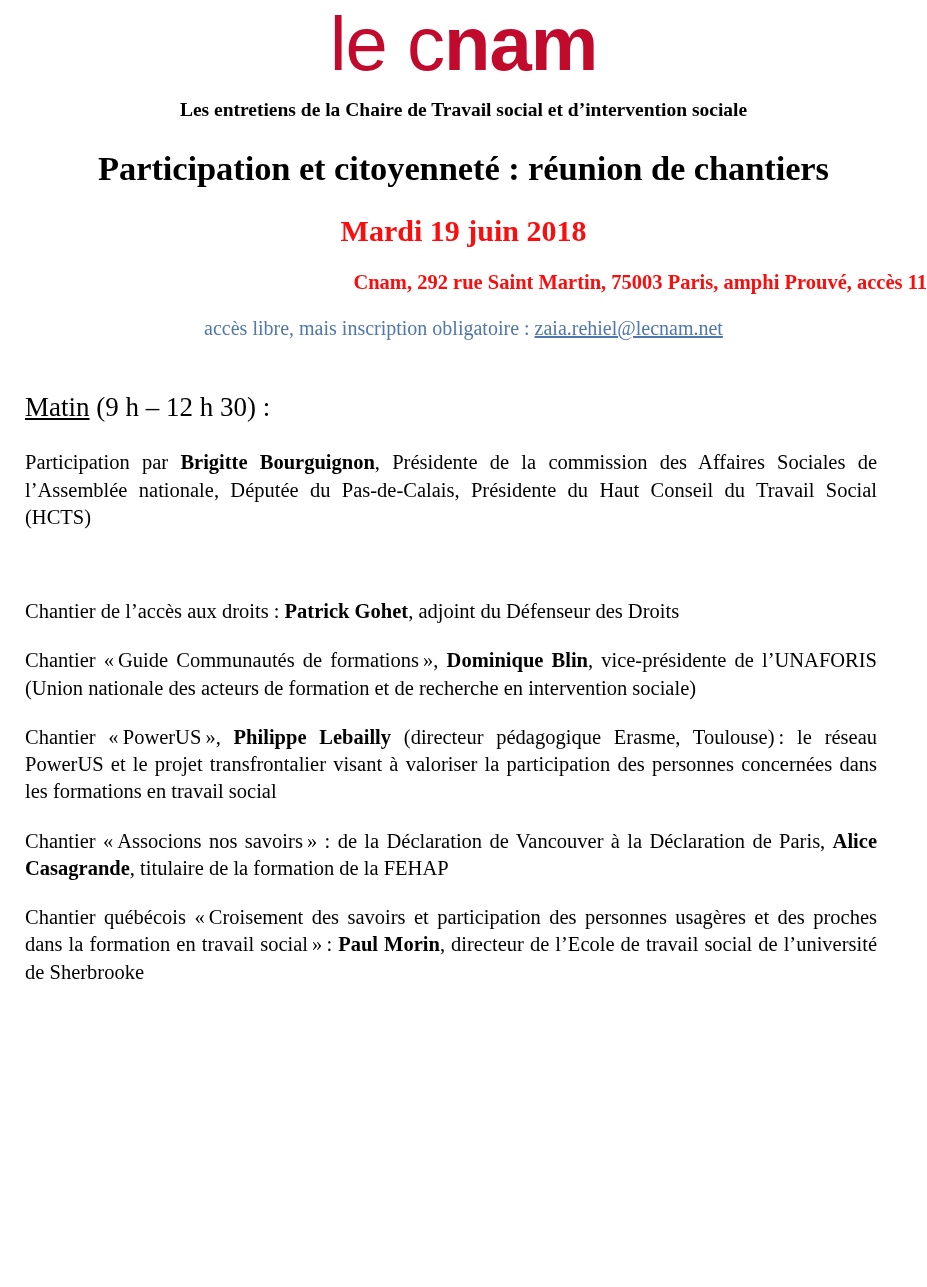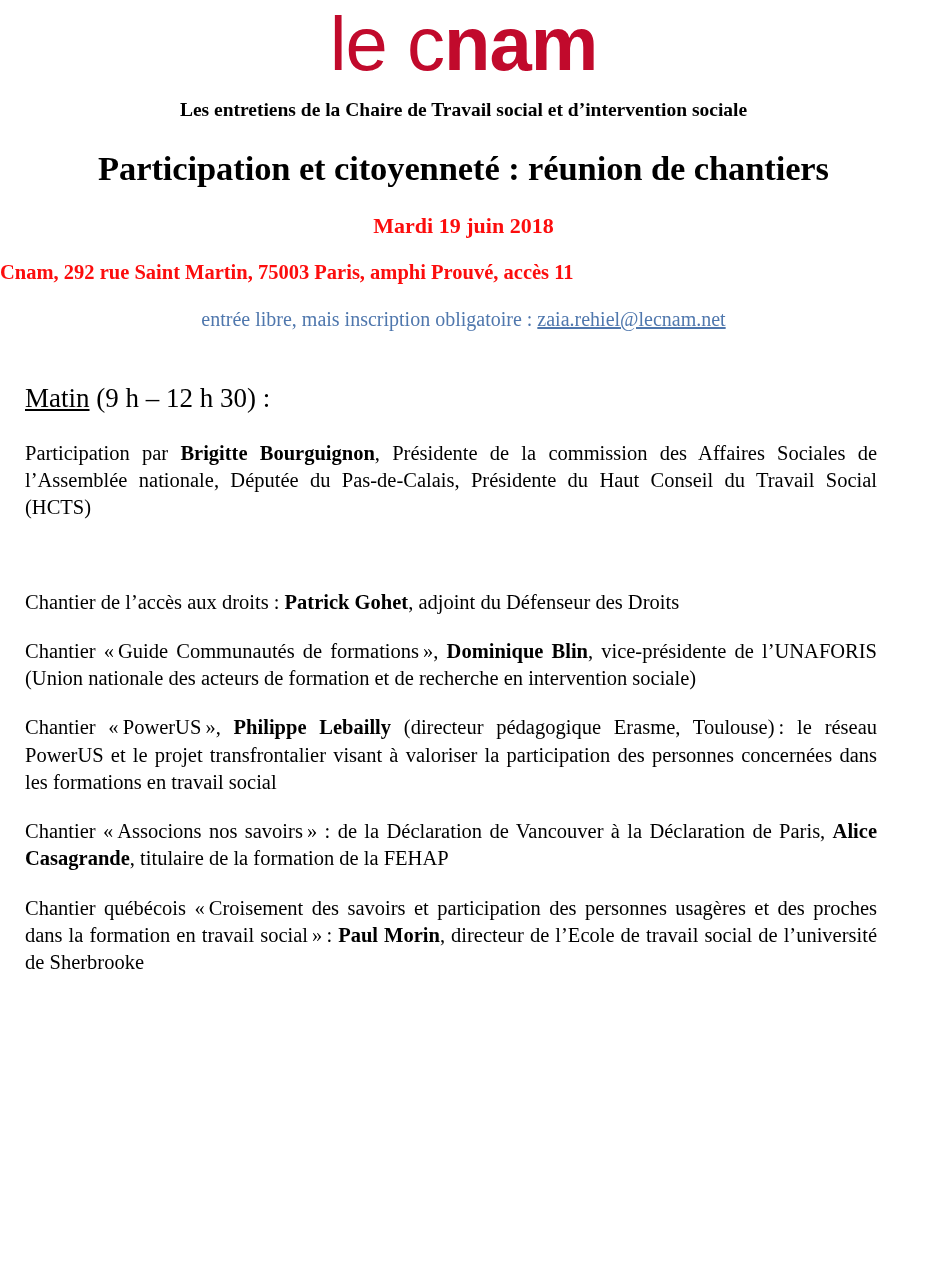--- a/index.html
+++ b/index.html
@@ -55,36 +55,36 @@
     text-align: center;
     font-weight: 700;
     font-size: 34.5px;
     line-height: 1.2;
     margin: 26px 30px 0 30px;
     letter-spacing: -0.1px;
   }
   .date-line {
     text-align: center;
     font-weight: 700;
-    font-size: 22px;
+    font-size: 30px;
     line-height: 1.2;
     color: #fc0d0d;
     margin-top: 23px;
   }
   .hours-line {
     text-align: center;
     font-weight: 700;
     font-size: 20px;
     line-height: 1.2;
     color: #fc0d0d;
     margin-top: 21px;
   }
   .hours-line span { text-decoration: underline; }
   .address-line {
-    text-align: left;
+    text-align: right;
     font-weight: 700;
     font-size: 20.5px;
     line-height: 1.2;
     color: #fc0d0d;
     margin-top: 21px;
   }
   .register-line {
     text-align: center;
     font-size: 20px;
     line-height: 1.2;
@@ -129,21 +129,21 @@
 
   <div class="subtitle">Les entretiens de la Chaire de Travail social et d’intervention sociale</div>
 
   <div class="title">Participation et citoyenneté : réunion de chantiers</div>
 
   <div class="date-line">Mardi 19 juin 2018</div>
 
 
   <div class="address-line">Cnam, 292 rue Saint Martin, 75003 Paris, amphi Prouvé, accès 11</div>
 
-  <div class="register-line"><span>entrée libre, mais inscription obligatoire : </span><a class="mail" href="#">zaia.rehiel@lecnam.net</a></div>
+  <div class="register-line"><span>accès libre, mais inscription obligatoire : </span><a class="mail" href="#">zaia.rehiel@lecnam.net</a></div>
 
   <div class="body-wrap">
     <div class="session-head"><span class="u">Matin</span><span> (9 h – 12 h 30) :</span></div>
     <div id="program-items">
         <p class="para"><span>Participation par </span><b>Brigitte Bourguignon</b><span>, Présidente de la commission des Affaires Sociales de l’Assemblée nationale, Députée du Pas-de-Calais, Présidente du Haut Conseil du Travail Social (HCTS)</span></p>
         <div class="spacer"></div>
         <p class="para"><span>Chantier de l’accès aux droits : </span><b>Patrick Gohet</b><span>, adjoint du Défenseur des Droits</span></p>
         <p class="para"><span>Chantier « Guide Communautés de formations », </span><b>Dominique Blin</b><span>, vice-présidente de l’UNAFORIS (Union nationale des acteurs de formation et de recherche en intervention sociale)</span></p>
         <p class="para"><span>Chantier « PowerUS », </span><b>Philippe Lebailly</b><span> (directeur pédagogique Erasme, Toulouse) : le réseau PowerUS et le projet transfrontalier visant à valoriser la participation des personnes concernées dans les formations en travail social</span></p>
         <p class="para"><span>Chantier « Associons nos savoirs » : de la Déclaration de Vancouver à la Déclaration de Paris, </span><b>Alice Casagrande</b><span>, titulaire de la formation de la FEHAP</span></p>

